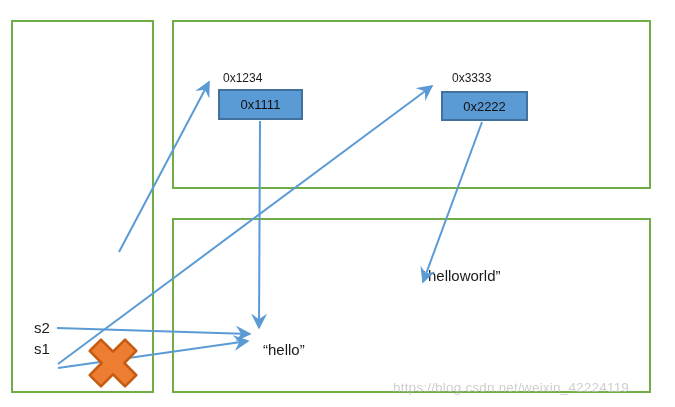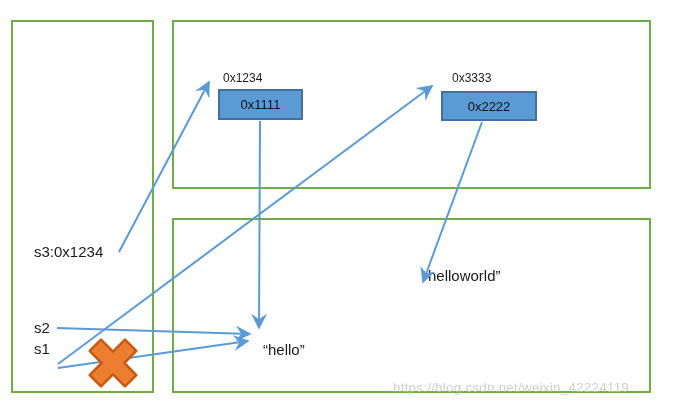--- a/index.html
+++ b/index.html
@@ -26,21 +26,21 @@
     background: #5B9BD5;
     border: 2px solid #41719C;
     box-sizing: border-box;
     display: flex;
     align-items: center;
     justify-content: center;
     font-size: 13px;
     color: #111111;
   }
   .blue-box.b1 { left: 218px; top: 89px; width: 85px; height: 31px; }
-  .blue-box.b2 { left: 441px; top: 91px; width: 96px; height: 30px; }
+  .blue-box.b2 { left: 441px; top: 91px; width: 87px; height: 30px; }
 
   .addr-label {
     position: absolute;
     font-size: 12px;
     color: #1a1a1a;
     white-space: nowrap;
   }
   .addr-label.a1 { left: 223px; top: 71px; }
   .addr-label.a2 { left: 452px; top: 71px; }
 
@@ -88,21 +88,20 @@
   <div class="region stack"></div>
   <div class="region heap"></div>
   <div class="region datazone"></div>
 
   <div class="addr-label a1">0x1234</div>
   <div class="addr-label a2">0x3333</div>
 
   <div class="blue-box b1">0x1111</div>
   <div class="blue-box b2">0x2222</div>
 
-  <div class="stack-label s3">s3:0x1234</div>
   <div class="stack-label s2">s2</div>
   <div class="stack-label s1">s1</div>
 
   <div class="string-label hello">“hello”</div>
   <div class="string-label helloworld">“helloworld”</div>
 
   <svg class="arrows-svg" viewBox="0 0 675 407" xmlns="http://www.w3.org/2000/svg">
     <defs>
       <marker id="arrowhead" viewBox="0 0 10 10" refX="9" refY="5" markerWidth="8" markerHeight="8" orient="auto-start-reverse">
         <path d="M 0 0 L 10 5 L 0 10 L 3.5 5 Z" fill="#5B9BD5"></path>

